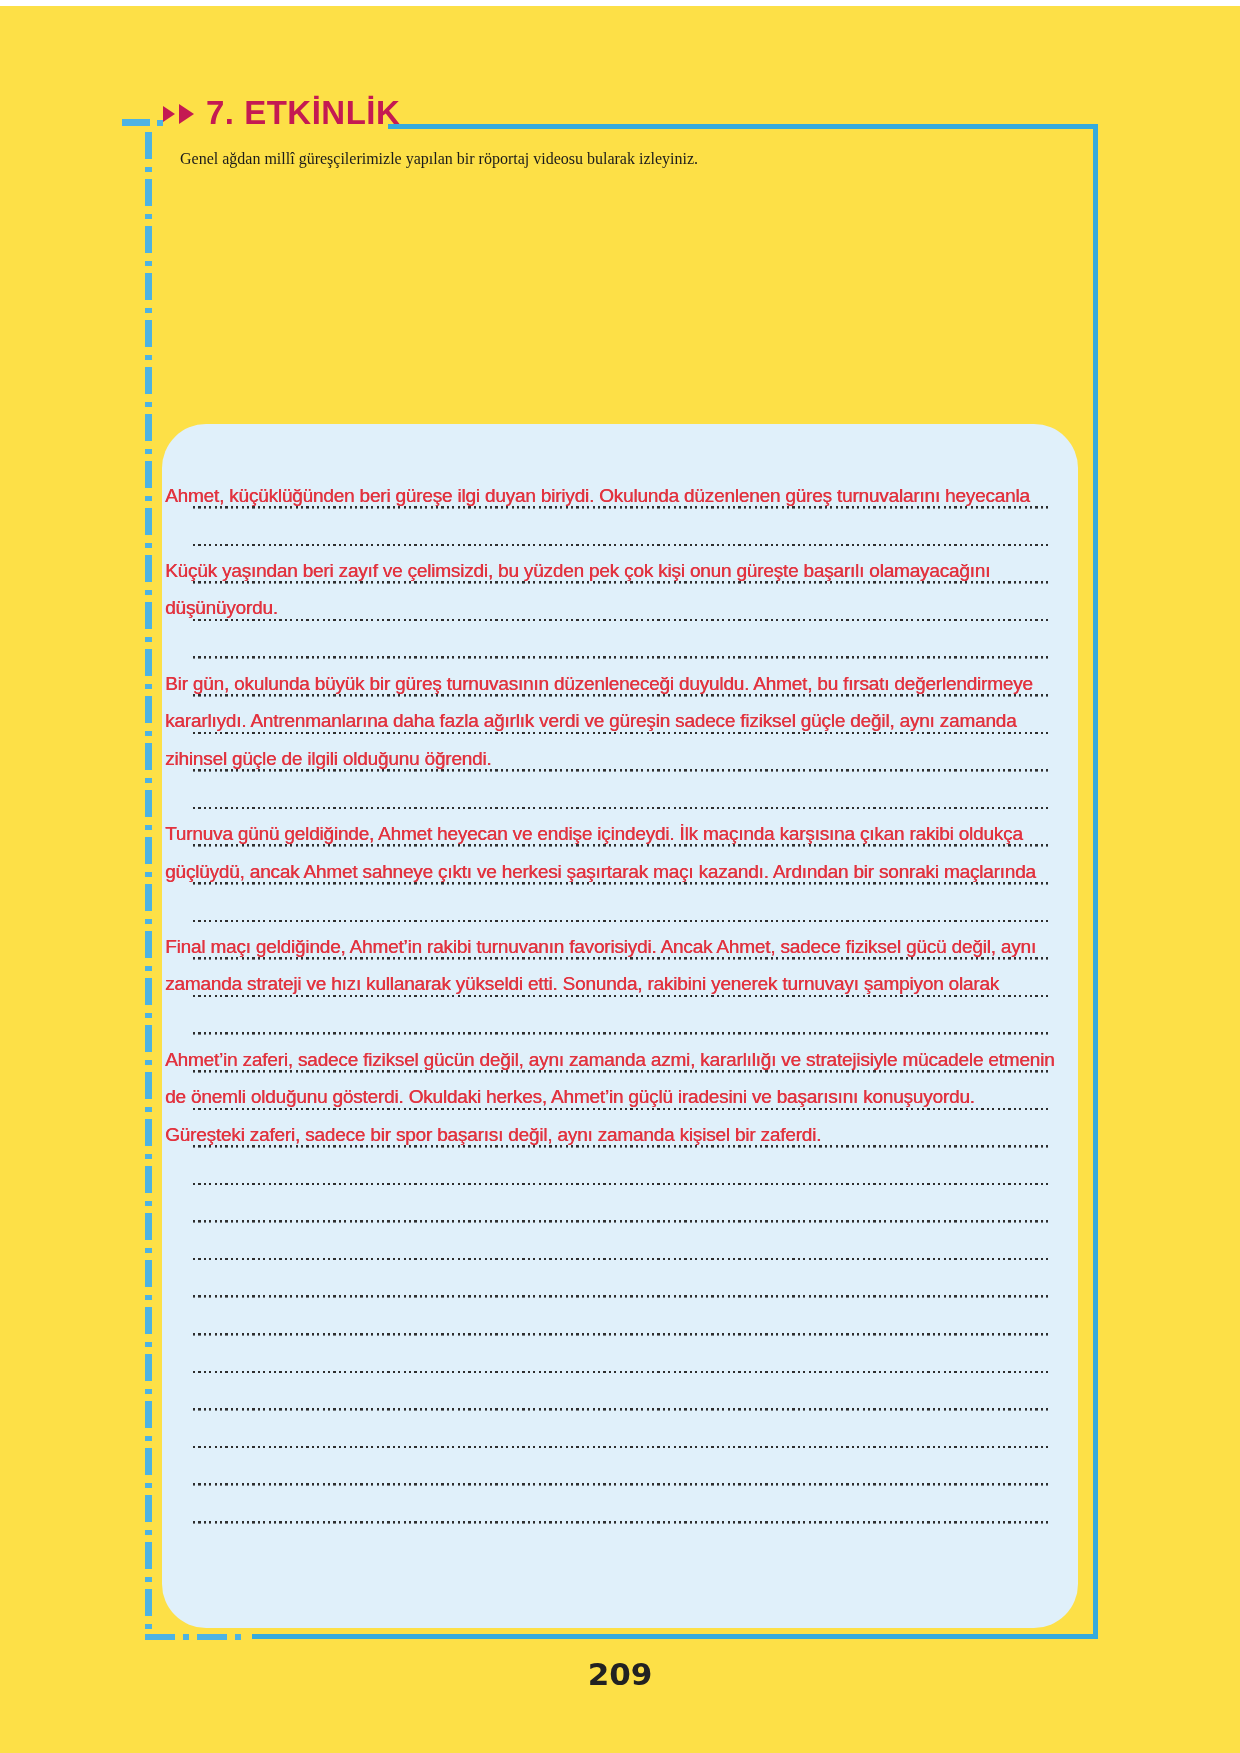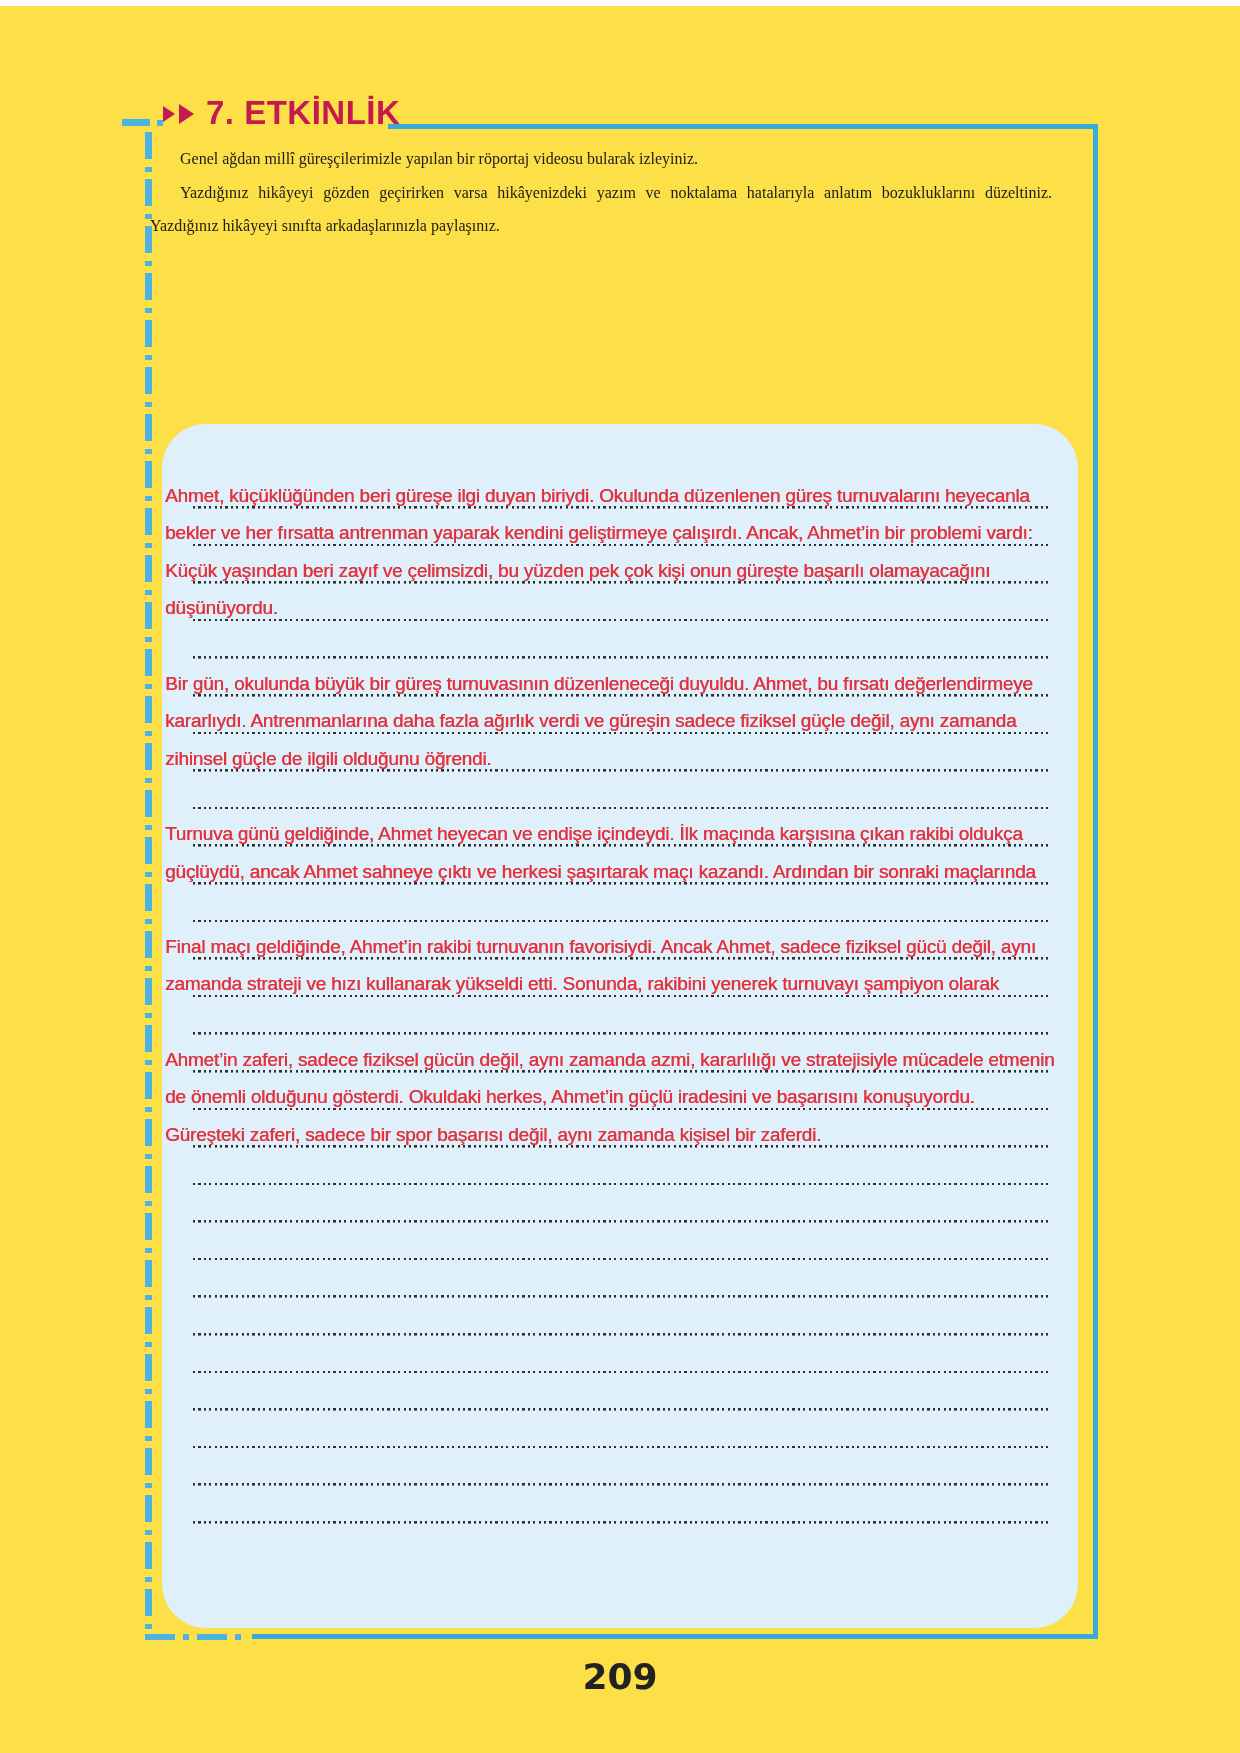--- a/index.html
+++ b/index.html
@@ -38,21 +38,21 @@
   .nb-row{position:relative;height:37.6px;}
   .nb-dots{position:absolute;left:28px;bottom:0;width:857px;height:3px;
     background:repeating-linear-gradient(to right,#2e2e2e 0 2.2px,transparent 2.2px 5.4px);
     background-position:0 bottom;background-size:100% 2.6px;background-repeat:no-repeat;}
   .nb-text{position:absolute;left:0;bottom:2px;white-space:nowrap;
     font-family:"Liberation Sans",sans-serif;font-size:19px;color:#e2333f;
     text-shadow:0.4px 0 0 currentColor;letter-spacing:-0.2px;}
 
   
   .page-number{position:absolute;left:0;top:1650px;width:1240px;text-align:center;
-    font-family:"DejaVu Sans",sans-serif;font-weight:bold;font-size:36px;color:#222;}
+    font-family:"DejaVu Sans",sans-serif;font-weight:bold;font-size:31px;color:#222;}
 </style>
 </head>
 <body>
 
 <div class="page">
 
   <div class="corner-h"></div>
   <div class="corner-dot"></div>
   <div class="left-border"></div>
   <div class="rule-top"></div>
@@ -63,32 +63,30 @@
   <div class="header">
     <span class="arrows">
       <i class="tri t1"></i>
       <i class="tri t2"></i>
     </span>
     <h1 class="title">7. ETKİNLİK</h1>
   </div>
 
   <div class="instructions">
     <p>Genel ağdan millî güreşçilerimizle yapılan bir röportaj videosu bularak izleyiniz.</p>
-    <p>Yazdığınız hikâyeyi gözden geçirirken varsa hikâyenizdeki yazım ve noktalama hatalarıyla anlatım bozukluklarını düzeltiniz. Yazdığınız hikâyeyi sınıfta arkadaşlarınızla paylaşınız.</p>
   </div>
 
   <div class="notebook-box"></div>
   <div class="nb-rows">
       <div class="nb-row">
         <span class="nb-dots"></span>
         <span class="nb-text">Ahmet, küçüklüğünden beri güreşe ilgi duyan biriydi. Okulunda düzenlenen güreş turnuvalarını heyecanla</span>
       </div>
       <div class="nb-row">
         <span class="nb-dots"></span>
-        <span class="nb-text">bekler ve her fırsatta antrenman yaparak kendini geliştirmeye çalışırdı. Ancak, Ahmet’in bir problemi vardı:</span>
       </div>
       <div class="nb-row">
         <span class="nb-dots"></span>
         <span class="nb-text">Küçük yaşından beri zayıf ve çelimsizdi, bu yüzden pek çok kişi onun güreşte başarılı olamayacağını</span>
       </div>
       <div class="nb-row">
         <span class="nb-dots"></span>
         <span class="nb-text">düşünüyordu.</span>
       </div>
       <div class="nb-row">

